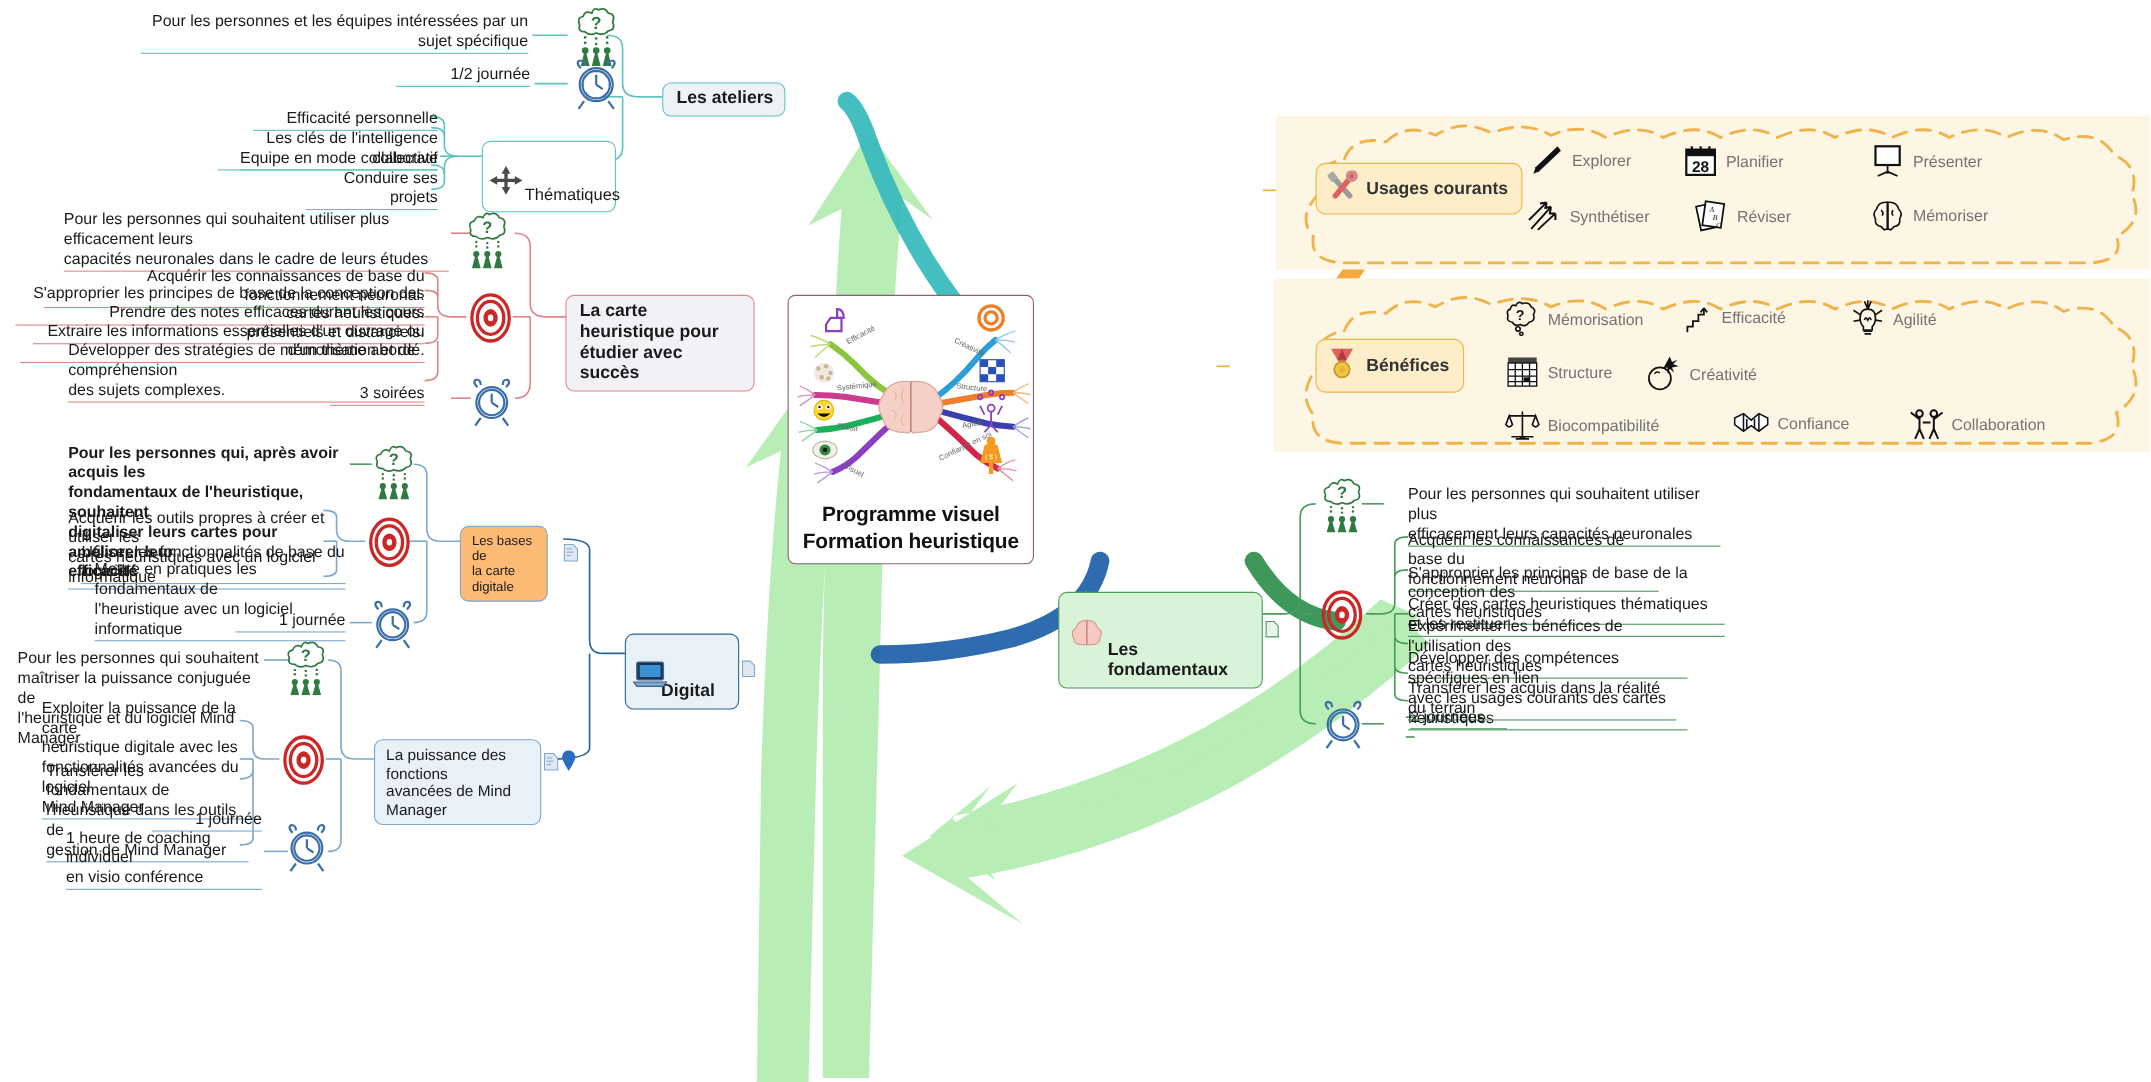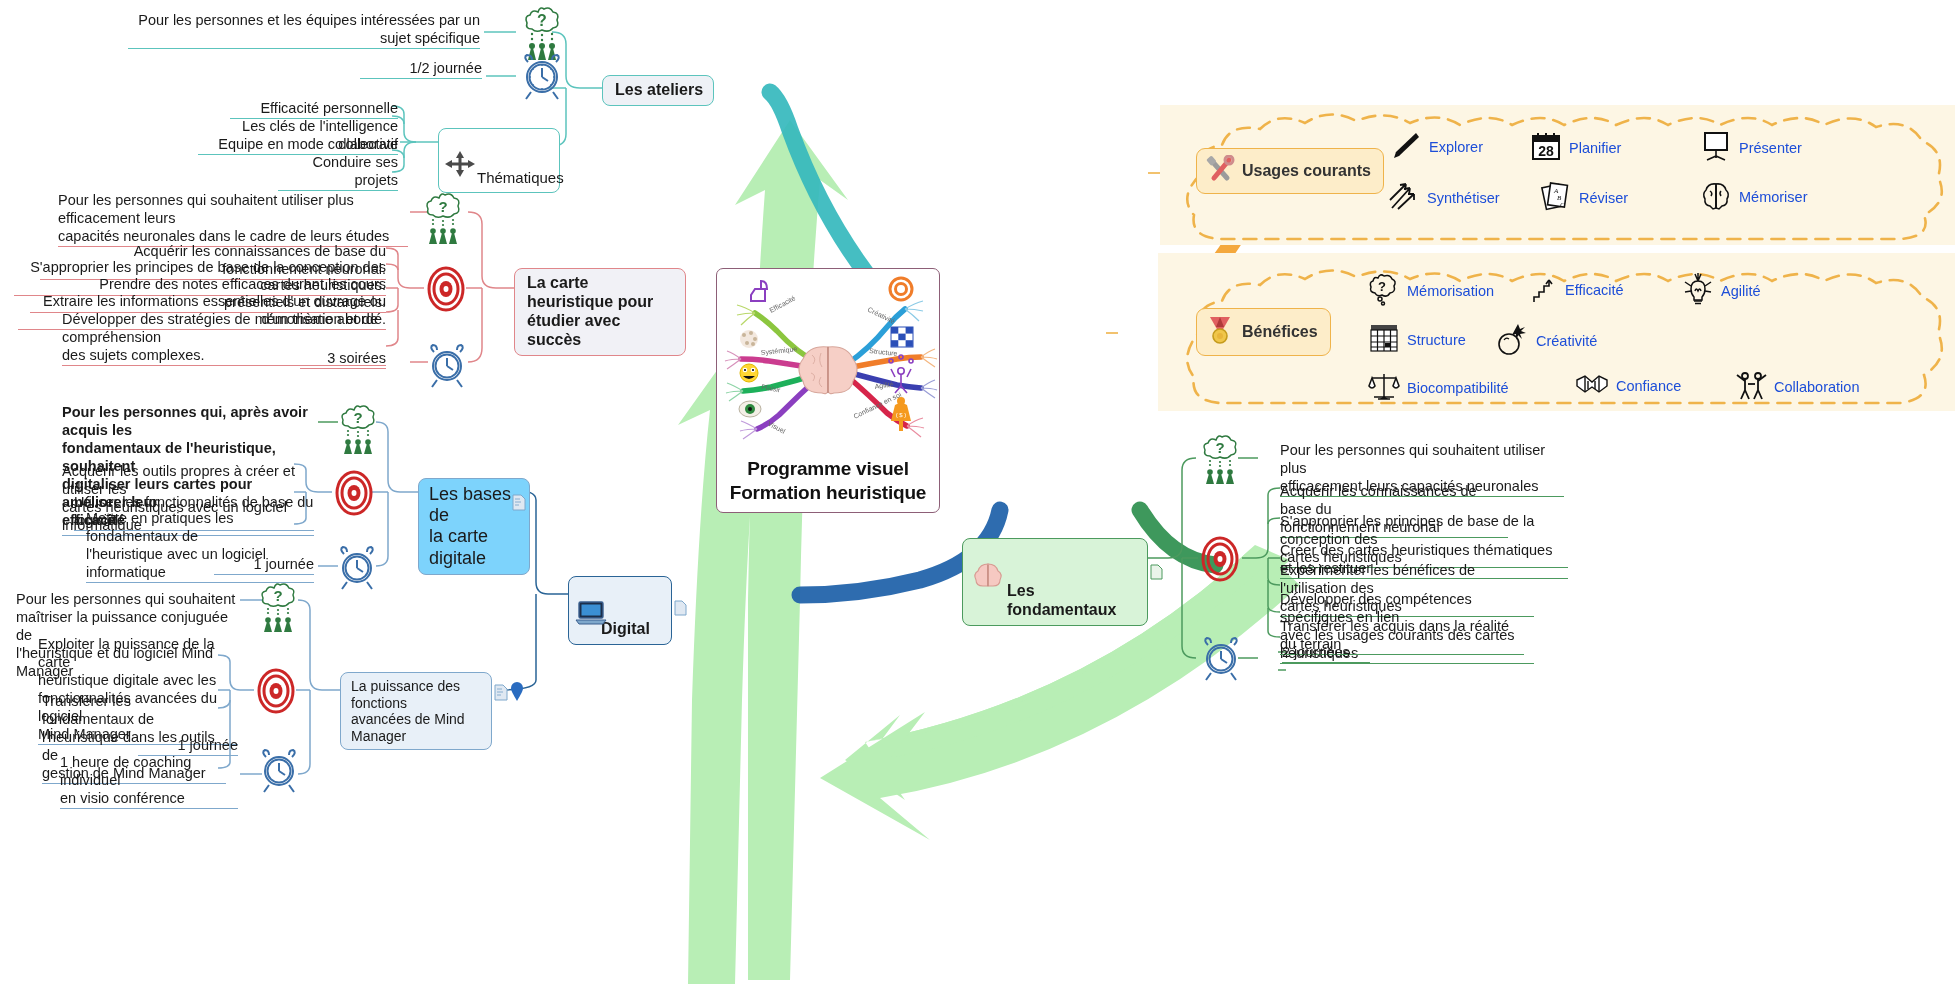--- a/index.html
+++ b/index.html
@@ -66,21 +66,21 @@
     gap:7px;
     z-index:4;
   }
   .cloud-item {
     position:absolute;
     display:flex;
     align-items:center;
     gap:7px;
     font-size:14.5px;
     z-index:4;
-    color:#1d4ed8;
+    color:#737373;
   }
 
   
   #center-box {
     position:absolute;
     background:#ffffff;
     border:1.6px solid #8d5f77;
     border-radius:7px;
     z-index:5;
   }
@@ -538,21 +538,21 @@
             <rect x="6" y="11.5" width="18" height="3"></rect>
           </g>
         </svg>
     </span>
     <span>Thématiques</span>
   </div>
 
   <div class="node bold" style="left:514px; top:268px; width:172px; background:#f1f1f6; border-color:#e0868a;">La carte heuristique pour
 étudier avec succès</div>
 
-  <div class="node" style="left:418px; top:478px; width:112px; background:#7dd3fc; border-color:#7fa8cc; font-size:18px;">Les bases de
+  <div class="node" style="left:418px; top:478px; width:80px; background:#fdba74; border-color:#7fa8cc; font-size:12px;">Les bases de
 la carte digitale</div>
   <span class="mark" style="left:512px; top:494px;">
     <svg width="14" height="17" viewBox="0 0 14 17">
         <path d="M1 1 H9 L13 5 V16 H1 Z" fill="#dfe8f2" stroke="#7fa8cc" stroke-width="1"></path>
         <path d="M3 5 H8 M3 8 H9 M3 11 H7" stroke="#7fa8cc" stroke-width="0.9"></path>
       </svg>
   </span>
 
   <div class="node" style="left:340px; top:672px; width:152px; background:#e8f0f8; border-color:#7fa8cc; font-size:14px;">La puissance des fonctions
 avancées de Mind Manager</div>

